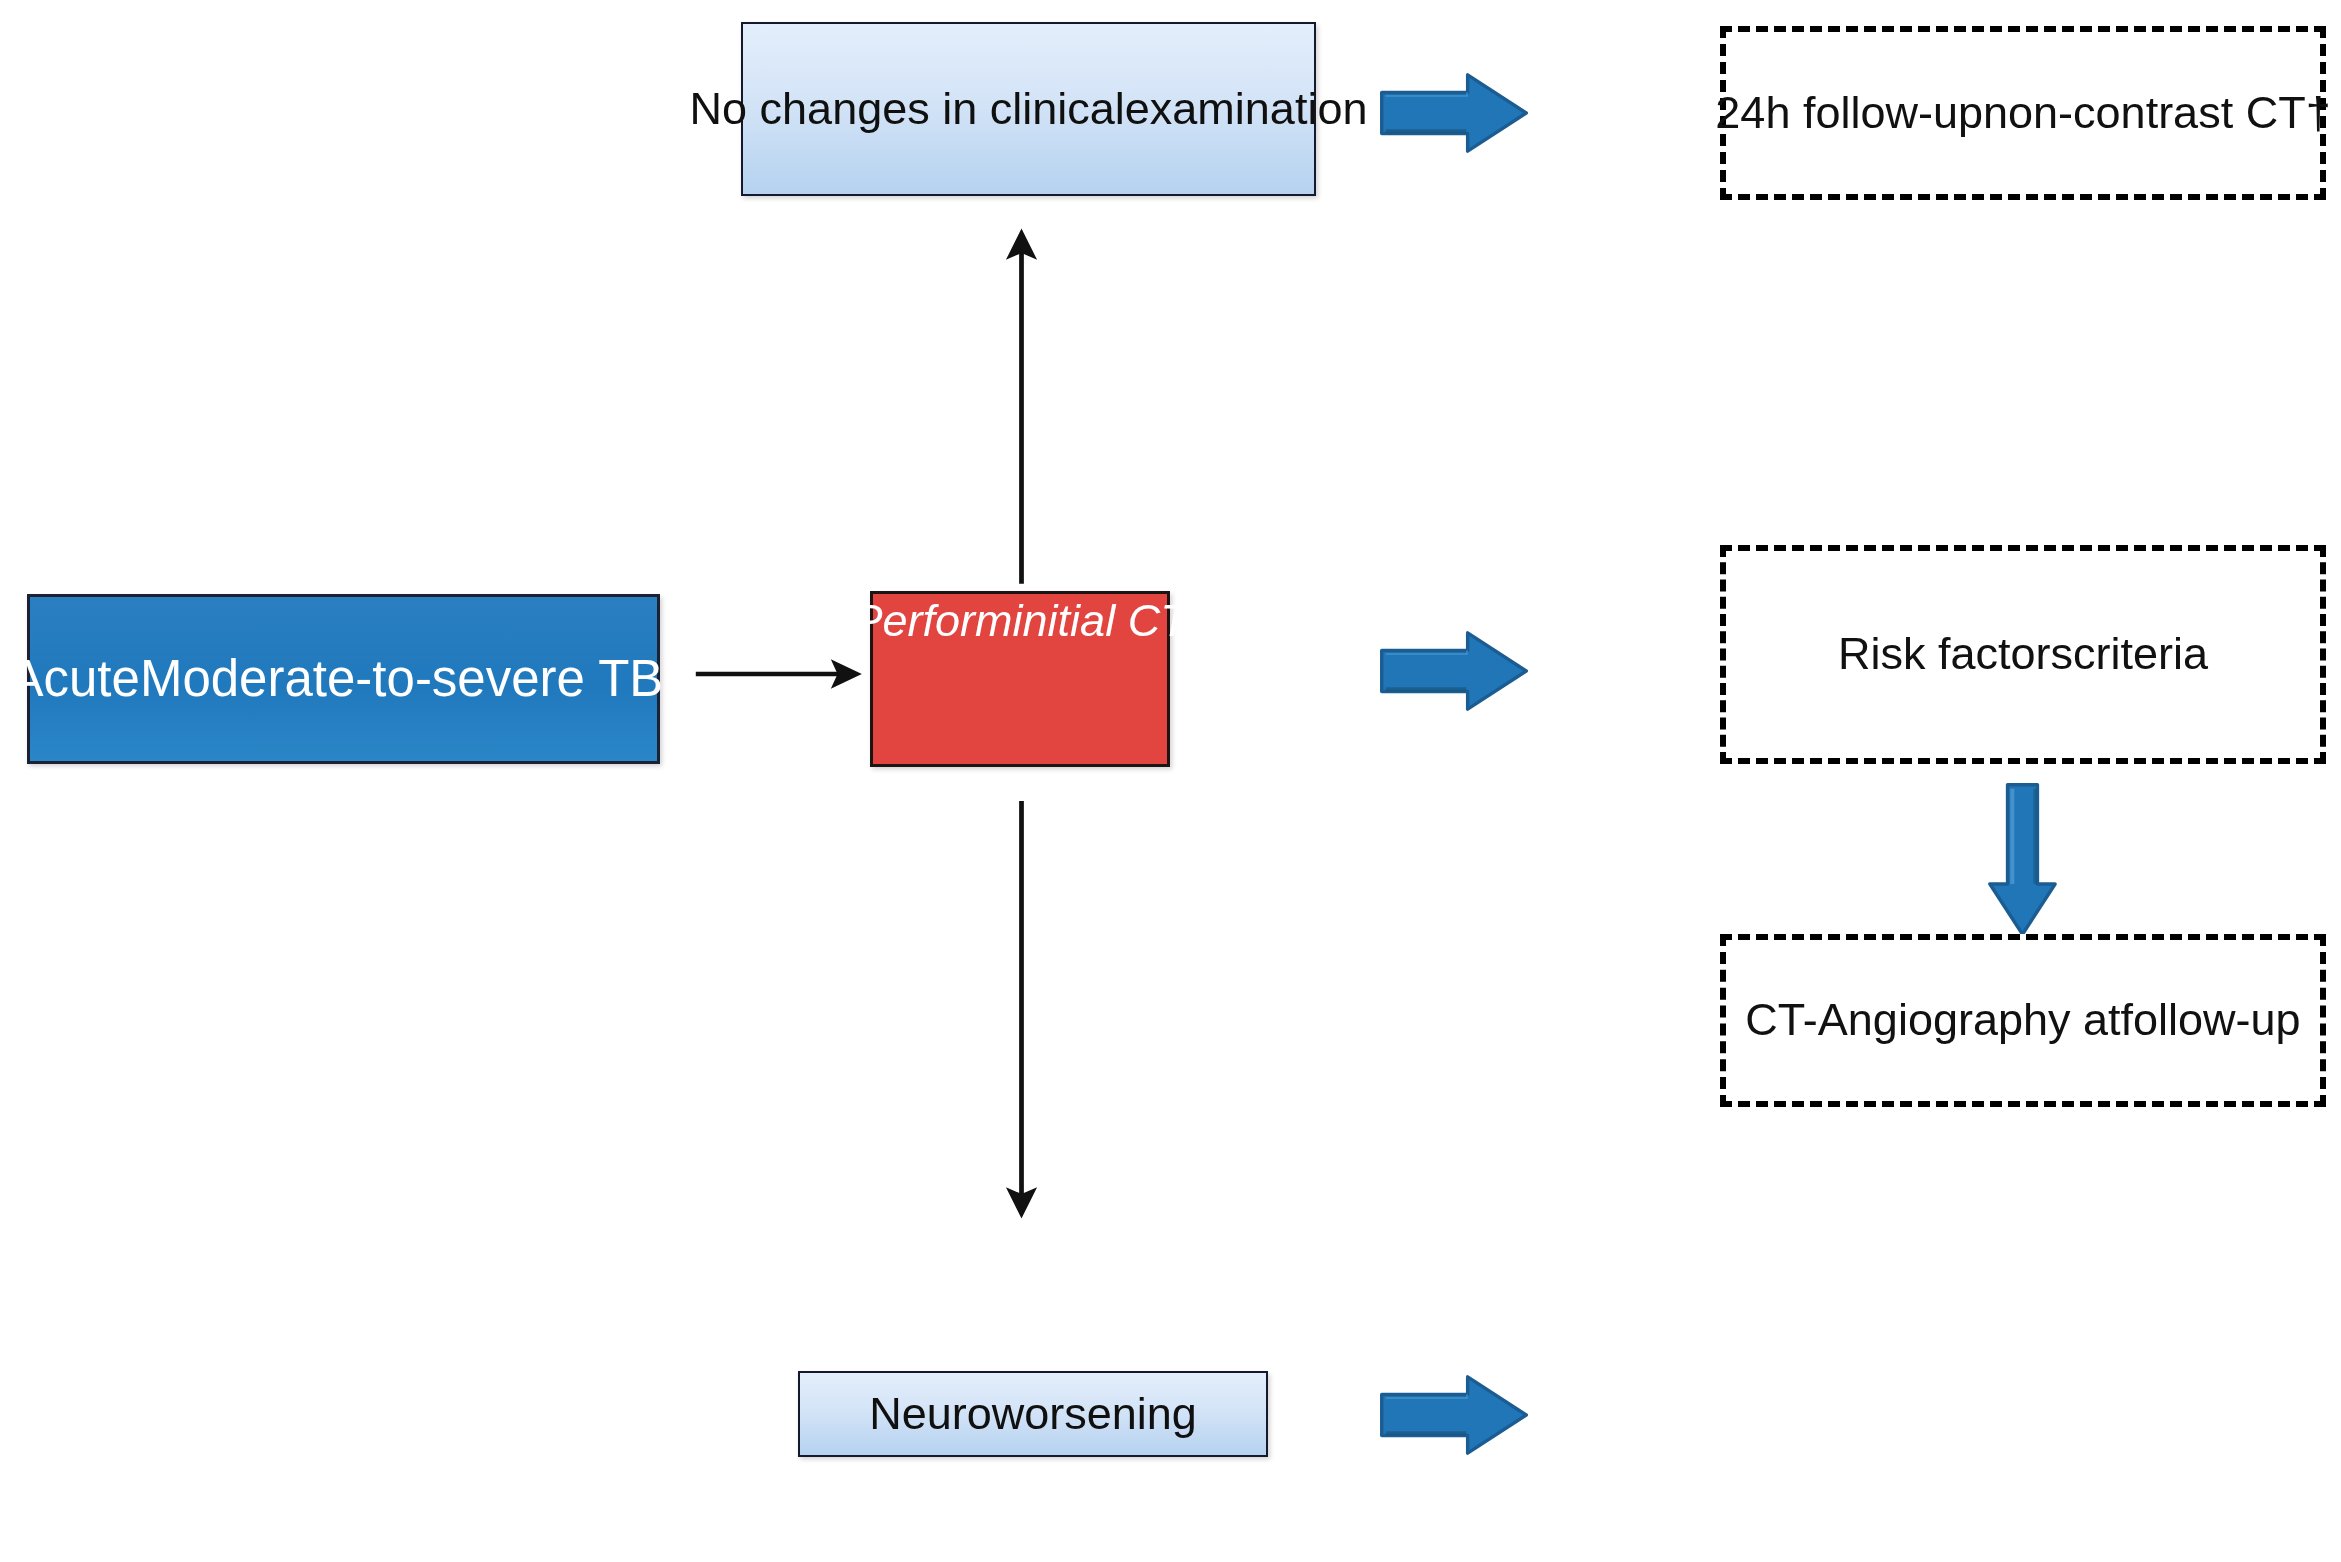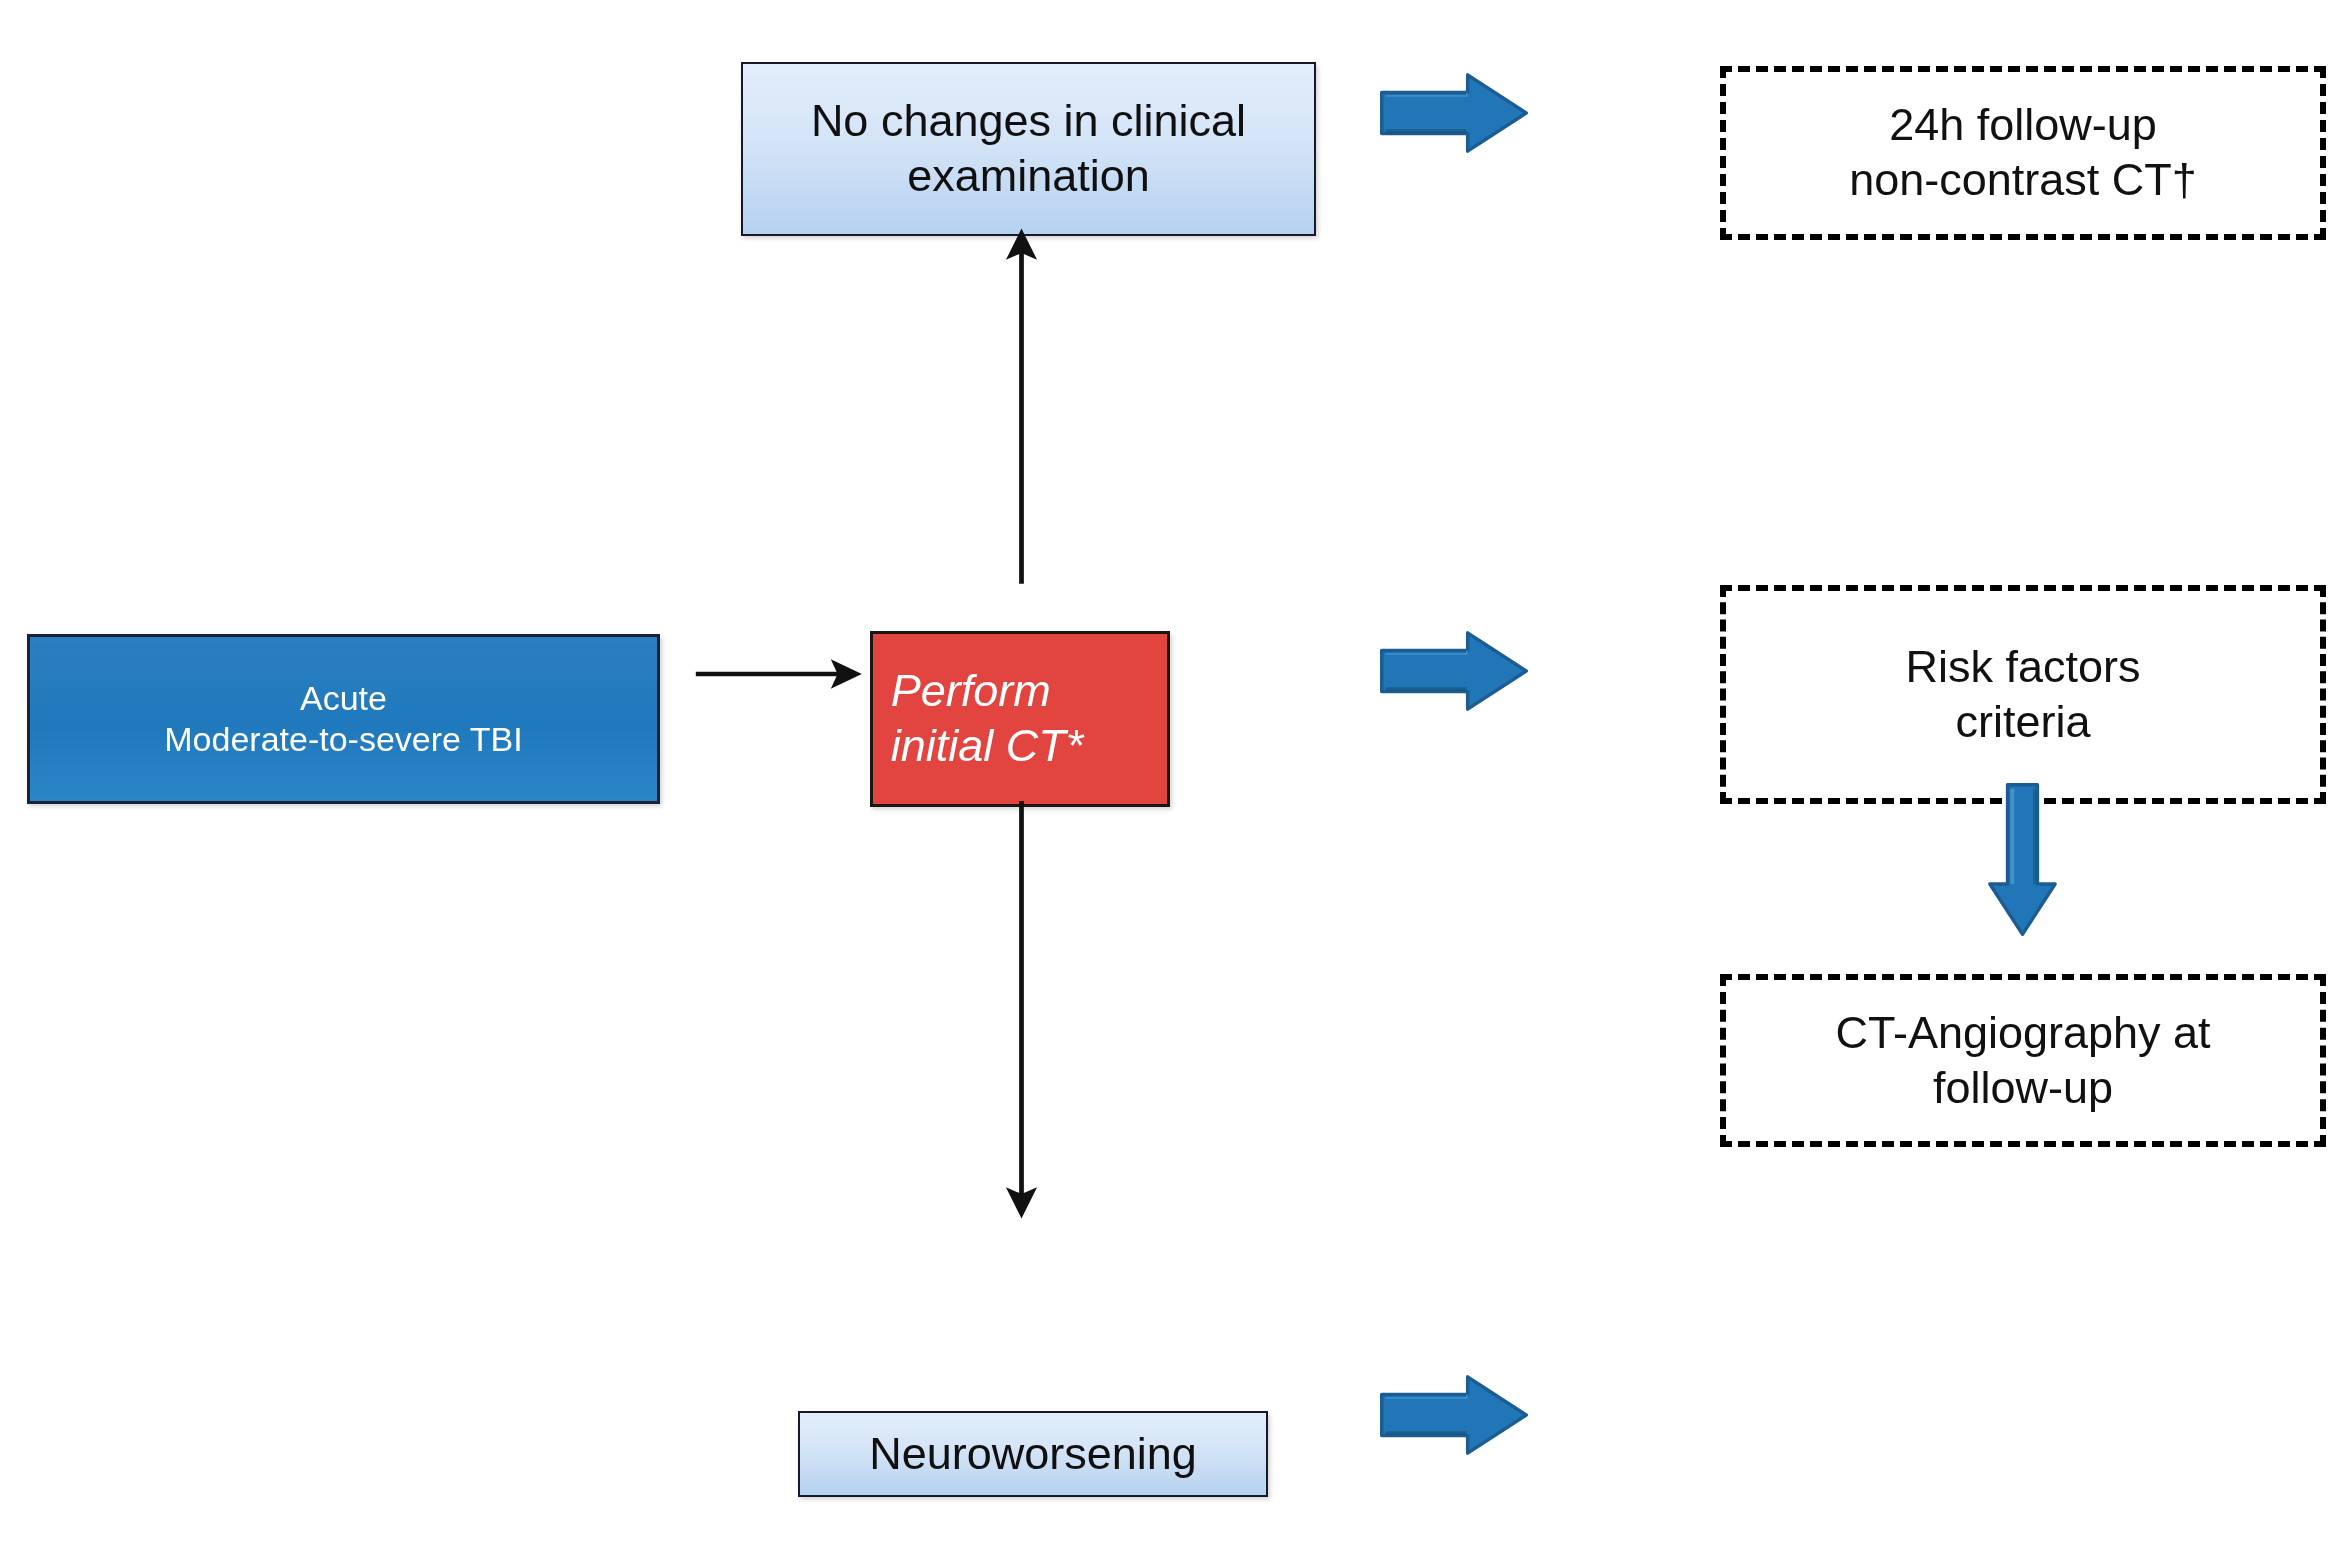--- a/index.html
+++ b/index.html
@@ -14,26 +14,25 @@
     background: #ffffff;
     font-family: "Liberation Sans", sans-serif;
     overflow: hidden;
   }
 
   
   .node {
     position: absolute;
     box-sizing: border-box;
     display: flex;
-    flex-direction: column;
+    flex-direction: row;
     align-items: center;
     justify-content: center;
     text-align: center;
     line-height: 1.22;
-    margin-top: 40px;
   }
   .node .line {
     display: block;
     white-space: nowrap;
   }
 
   
   .box-lightblue {
     background: linear-gradient(180deg, #e3eefb 0%, #d4e4f7 45%, #b5d2f0 100%);
     border: 2.7px solid #15192b;
@@ -41,21 +40,21 @@
     box-shadow: 2px 2.7px 4.8px rgba(0,0,0,0.18);
     font-size: 45px;
   }
 
   
   .box-blue {
     background: linear-gradient(180deg, #2a7fc1 0%, #2079bd 55%, #2b86c8 100%);
     border: 3.4px solid #1b2236;
     color: #ffffff;
     box-shadow: 2px 2.7px 4.8px rgba(0,0,0,0.18);
-    font-size: 34px;
+    font-size: 51px;
   }
 
   
   .box-red {
     background: #e24440;
     border: 3.4px solid #1d1414;
     color: #ffffff;
     box-shadow: 2px 2.7px 4.8px rgba(0,0,0,0.18);
     font-size: 45px;
     align-items: flex-start;

